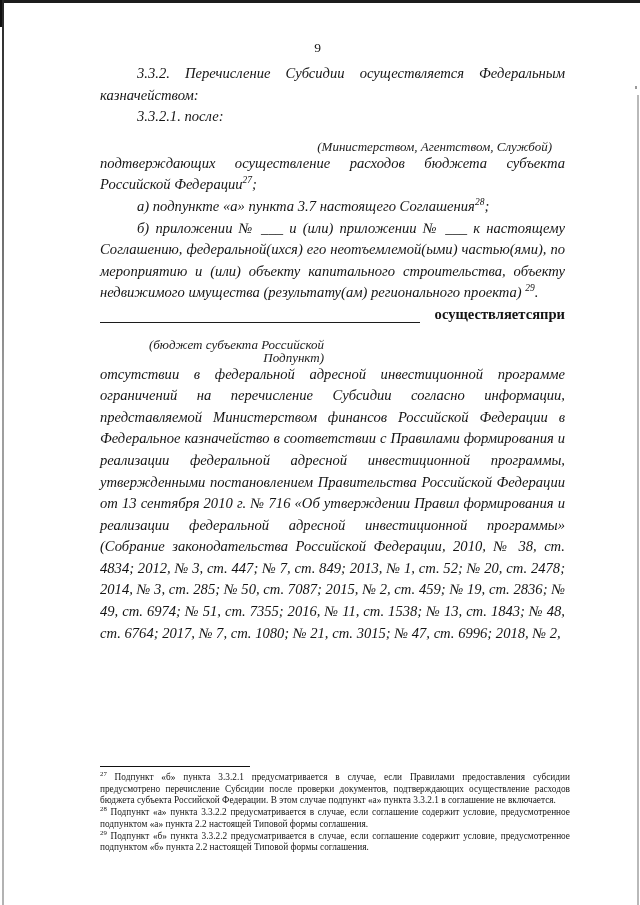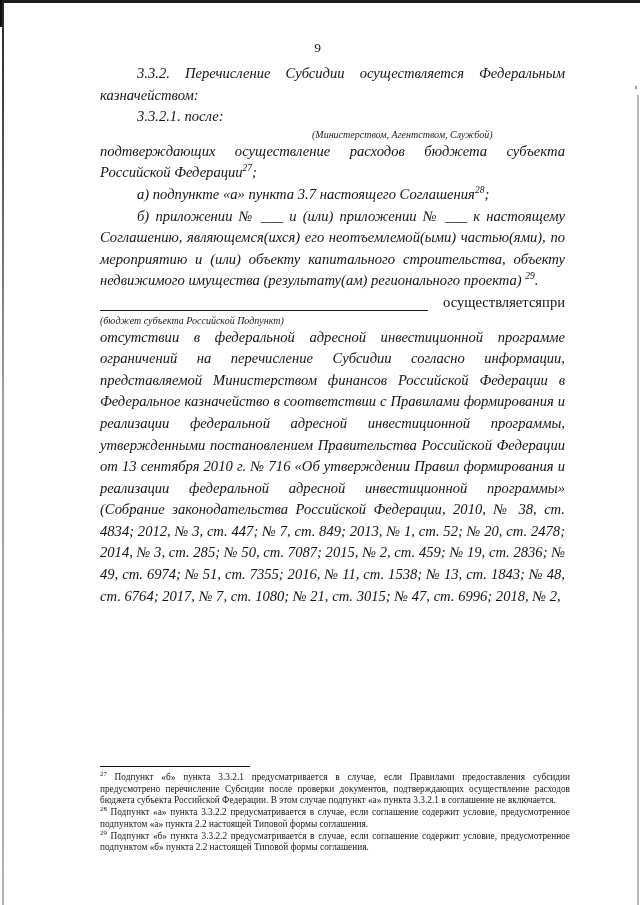--- a/index.html
+++ b/index.html
@@ -23,26 +23,26 @@
   .content p{margin:0;text-align:justify;font-style:italic;}
   .indent{text-indent:37px;}
   .just-all{text-align-last:justify;-moz-text-align-last:justify;}
   sup{font-size:9.5px;line-height:0;vertical-align:super;letter-spacing:0;}
 
   .fill-line{display:flex;align-items:baseline;}
   .fill-line .pre{padding-left:37px;white-space:pre;}
   .blank{border-bottom:1.2px solid #1c1c1c;align-self:stretch;}
   .fill-line .blank{flex:1;margin:0 1px 3px 6px;}
 
-  .split-line{display:flex;align-items:flex-end;}
+  .split-line{display:flex;align-items:flex-end;font-weight:bold;}
   .split-line .blank{width:332px;margin-bottom:3px;}
   .split-line .tail{flex:1;display:flex;justify-content:space-between;padding-left:15px;}
 
-  .caption{font-size:10px;line-height:13px;font-style:italic;text-align:left;
-           color:#1b1b1b;}
+  .caption{font-size:13px;line-height:13px;font-style:italic;text-align:right;
+           color:#1b1b1b;margin-top:12px;}
   .caption-ministry{width:240px;margin-left:212px;}
   .caption-budget{width:224px;margin-left:0;}
 
   .footnotes{position:absolute;top:766px;left:100px;width:470px;}
   .fn-sep{width:150px;border-top:1.6px solid #111;margin-bottom:5px;}
   .footnote{font-size:9.3px;line-height:11.7px;text-align:justify;margin:0;}
   .footnote sup{font-size:6.8px;}
 </style>
 </head>
 <body>
@@ -55,21 +55,21 @@
   <div class="edge-right-dash"></div>
 
   <div class="page-number">9</div>
 
   <div class="content" id="doc-content">
       <p class="indent"><span>3.3.2. Перечисление Субсидии осуществляется Федеральным казначейством:</span></p>
       <p class="indent"><span>3.3.2.1. после:</span></p>
       <div class="caption caption-ministry">(Министерством, Агентством, Службой)</div>
       <p><span>подтверждающих осуществление расходов бюджета субъекта Российской Федерации</span><sup>27</sup><span>;</span></p>
       <p class="indent"><span>а) подпункте «а» пункта 3.7 настоящего Соглашения</span><sup>28</sup><span>;</span></p>
-      <p class="indent"><span>б) приложении № ___ и (или) приложении № ___ к настоящему Соглашению, являющемся(ихся) его неотъемлемой(ыми) частью(ями), по мероприятию и (или) объекту капитального строительства, объекту недвижимого имущества (результату(ам) регионального проекта) </span><sup>29</sup><span>.</span></p>
+      <p class="indent"><span>б) приложении № ___ и (или) приложении № ___ к настоящему Соглашению, федеральной(ихся) его неотъемлемой(ыми) частью(ями), по мероприятию и (или) объекту капитального строительства, объекту недвижимого имущества (результату(ам) регионального проекта) </span><sup>29</sup><span>.</span></p>
       <div class="split-line">
         <span class="blank"></span>
         <span class="tail">
           <span>осуществляется</span>
           <span>при</span>
         </span>
       </div>
       <div class="caption caption-budget">(бюджет субъекта Российской Подпункт)</div>
       <p><span>отсутствии в федеральной адресной инвестиционной программе ограничений на перечисление Субсидии согласно информации, представляемой Министерством финансов Российской Федерации в Федеральное казначейство в соответствии с Правилами формирования и реализации федеральной адресной инвестиционной программы, утвержденными постановлением Правительства Российской Федерации от 13 сентября 2010 г. № 716 «Об утверждении Правил формирования и реализации федеральной адресной инвестиционной программы» (Собрание законодательства Российской Федерации, 2010, № 38, ст. 4834; 2012, № 3, ст. 447; № 7, ст. 849; 2013, № 1, ст. 52; № 20, ст. 2478; 2014, № 3, ст. 285; № 50, ст. 7087; 2015, № 2, ст. 459; № 19, ст. 2836; № 49, ст. 6974; № 51, ст. 7355; 2016, № 11, ст. 1538; № 13, ст. 1843; № 48, ст. 6764; 2017, № 7, ст. 1080; № 21, ст. 3015; № 47, ст. 6996; 2018, № 2,</span></p>
     </div>

